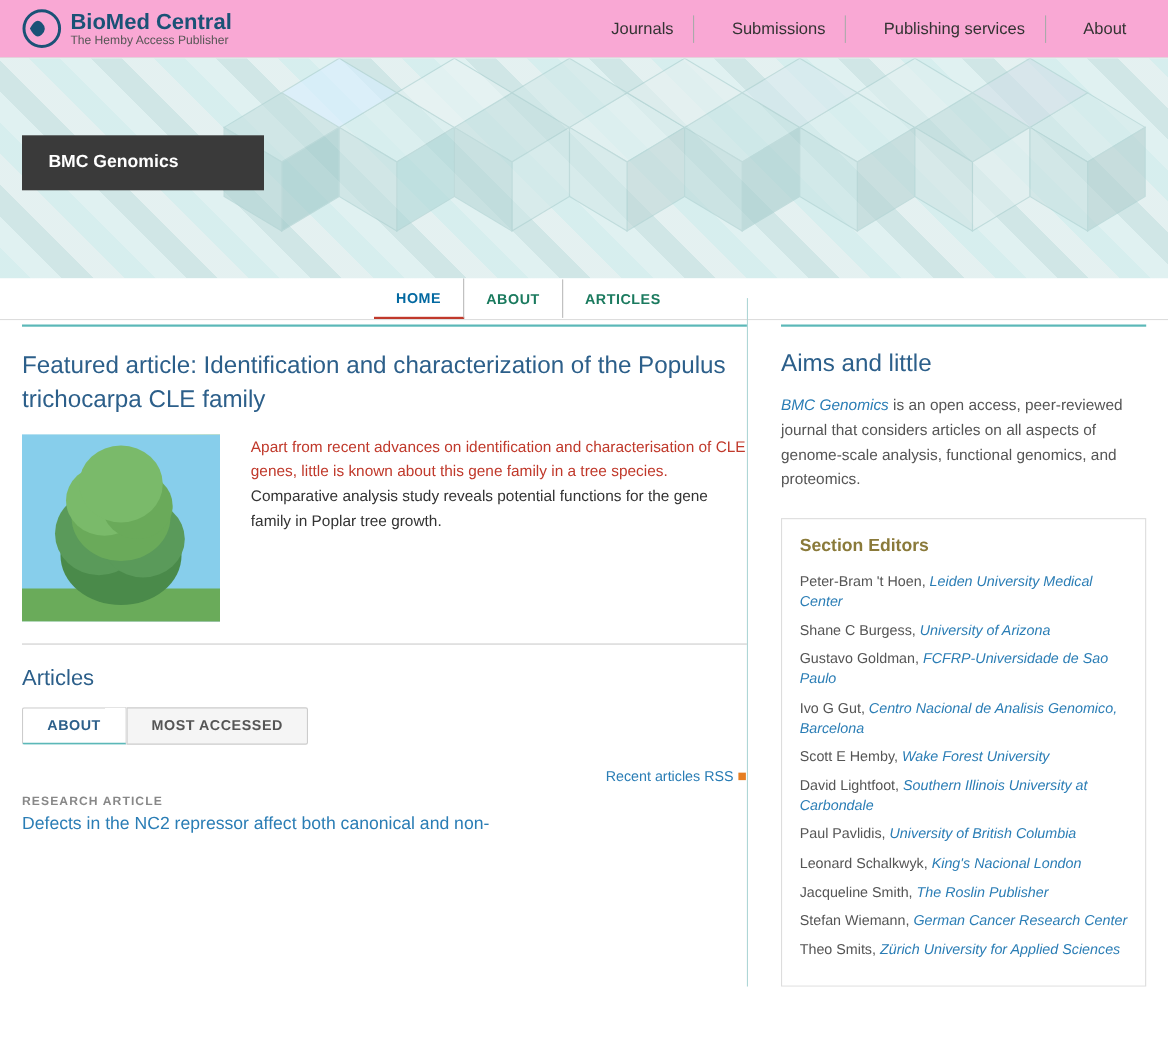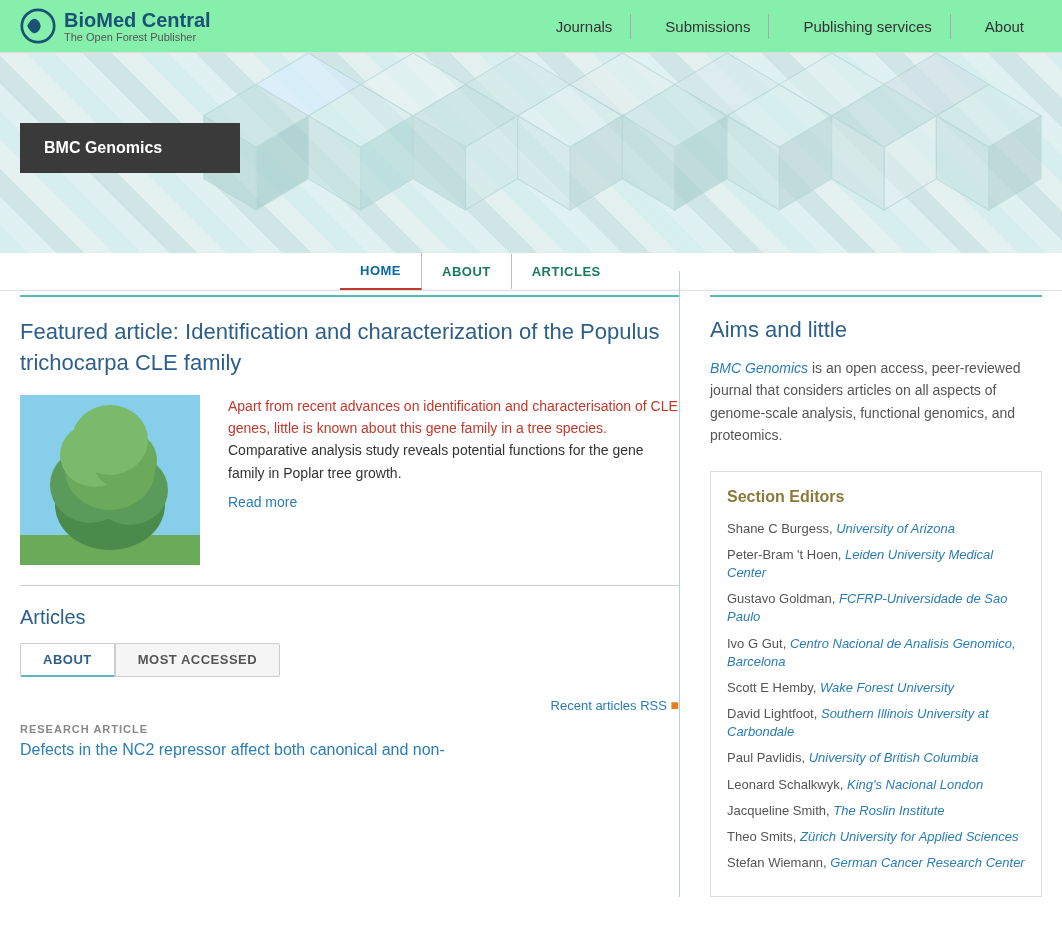--- a/index.html
+++ b/index.html
@@ -5,21 +5,21 @@
     * { box-sizing: border-box; margin: 0; padding: 0; }
     body { font-family: Arial, sans-serif; font-size: 14px; color: #333; background: #fff; }
 
     
     .top-nav {
       display: flex;
       align-items: center;
       justify-content: space-between;
       padding: 8px 20px;
       border-bottom: 1px solid #ddd;
-      background: #86efac;
+      background: #f9a8d4;
     }
     .logo-area {
       display: flex;
       align-items: center;
       gap: 8px;
     }
     .logo-icon {
       width: 36px;
       height: 36px;
     }
@@ -282,21 +282,21 @@
 <nav class="top-nav">
   <div class="logo-area">
 
     <svg class="logo-icon" viewBox="0 0 40 40">
       <circle cx="20" cy="20" r="18" fill="none" stroke="#1a5276" stroke-width="3"></circle>
       <path d="M 8 20 Q 14 8 20 14 Q 26 20 20 26 Q 14 32 8 20" fill="#1a5276"></path>
       <path d="M 20 14 Q 26 8 32 20 Q 26 32 20 26 Q 14 20 20 14" fill="none" stroke="#1a5276" stroke-width="0"></path>
     </svg>
     <div class="logo-text-area">
       <span class="logo-title">BioMed Central</span>
-      <span class="logo-subtitle">The Open Forest Publisher</span>
+      <span class="logo-subtitle">The Hemby Access Publisher</span>
     </div>
   </div>
   <div class="nav-links">
     <a class="nav-link">Journals</a>
     <a class="nav-link">Submissions</a>
     <a class="nav-link">Publishing services</a>
     <a class="nav-link">About</a>
   </div>
 </nav>
 
@@ -385,21 +385,20 @@
           <ellipse cx="90" cy="75" rx="45" ry="40" fill="#6aaa5a"></ellipse>
           <ellipse cx="75" cy="60" rx="35" ry="32" fill="#7aba6a"></ellipse>
           <ellipse cx="105" cy="65" rx="32" ry="30" fill="#6aaa5a"></ellipse>
           <ellipse cx="90" cy="45" rx="38" ry="35" fill="#7aba6a"></ellipse>
         </svg>
       </div>
       <div>
         <p class="featured-text">
           <span>Apart from recent advances on identification and characterisation of CLE genes, little is known about this gene family in a tree species.</span><span class="black"> Comparative analysis study reveals potential functions for the gene family in Poplar tree growth.</span>
         </p>
-        <a class="read-more">Read more</a>
       </div>
     </div>
 
     <div class="articles-section">
       <h2 class="articles-title">Articles</h2>
 
       <div class="tabs-row">
         <button class="tab-btn active">ABOUT</button>
         <button class="tab-btn">MOST ACCESSED</button>
       </div>
@@ -423,27 +422,27 @@
 
     <h2 class="aims-title">Aims and little</h2>
 
     <p class="aims-text">
       <em>BMC Genomics</em><span> is an open access, peer-reviewed journal that considers articles on all aspects of genome-scale analysis, functional genomics, and proteomics.</span>
     </p>
 
     <div class="section-editors-box">
       <h3 class="section-editors-title">Section Editors</h3>
       <div id="editors-list">
-      <div class="editor-row"><span class="editor-name">Shane C Burgess,</span> <a class="editor-inst" style="text-decoration:none; cursor:pointer;">University of Arizona</a></div>
-          <div class="editor-row"><span class="editor-name">Peter-Bram 't Hoen,</span> <a class="editor-inst" style="text-decoration:none; cursor:pointer;">Leiden University Medical Center</a></div>
+      <div class="editor-row"><span class="editor-name">Peter-Bram 't Hoen,</span> <a class="editor-inst" style="text-decoration:none; cursor:pointer;">Leiden University Medical Center</a></div>
+          <div class="editor-row"><span class="editor-name">Shane C Burgess,</span> <a class="editor-inst" style="text-decoration:none; cursor:pointer;">University of Arizona</a></div>
           <div class="editor-row"><span class="editor-name">Gustavo Goldman,</span> <a class="editor-inst" style="text-decoration:none; cursor:pointer;">FCFRP-Universidade de Sao Paulo</a></div>
           <div class="editor-row"><span class="editor-name">Ivo G Gut,</span> <a class="editor-inst" style="text-decoration:none; cursor:pointer;">Centro Nacional de Analisis Genomico, Barcelona</a></div>
           <div class="editor-row"><span class="editor-name">Scott E Hemby,</span> <a class="editor-inst" style="text-decoration:none; cursor:pointer;">Wake Forest University</a></div>
           <div class="editor-row"><span class="editor-name">David Lightfoot,</span> <a class="editor-inst" style="text-decoration:none; cursor:pointer;">Southern Illinois University at Carbondale</a></div>
           <div class="editor-row"><span class="editor-name">Paul Pavlidis,</span> <a class="editor-inst" style="text-decoration:none; cursor:pointer;">University of British Columbia</a></div>
           <div class="editor-row"><span class="editor-name">Leonard Schalkwyk,</span> <a class="editor-inst" style="text-decoration:none; cursor:pointer;">King's Nacional London</a></div>
-          <div class="editor-row"><span class="editor-name">Jacqueline Smith,</span> <a class="editor-inst" style="text-decoration:none; cursor:pointer;">The Roslin Institute</a></div>
+          <div class="editor-row"><span class="editor-name">Jacqueline Smith,</span> <a class="editor-inst" style="text-decoration:none; cursor:pointer;">The Roslin Publisher</a></div>
+          <div class="editor-row"><span class="editor-name">Stefan Wiemann,</span> <a class="editor-inst" style="text-decoration:none; cursor:pointer;">German Cancer Research Center</a></div>
           <div class="editor-row"><span class="editor-name">Theo Smits,</span> <a class="editor-inst" style="text-decoration:none; cursor:pointer;">Zürich University for Applied Sciences</a></div>
-          <div class="editor-row"><span class="editor-name">Stefan Wiemann,</span> <a class="editor-inst" style="text-decoration:none; cursor:pointer;">German Cancer Research Center</a></div>
         </div>
     </div>
   </div>
 </div>
 
 </body></html>

